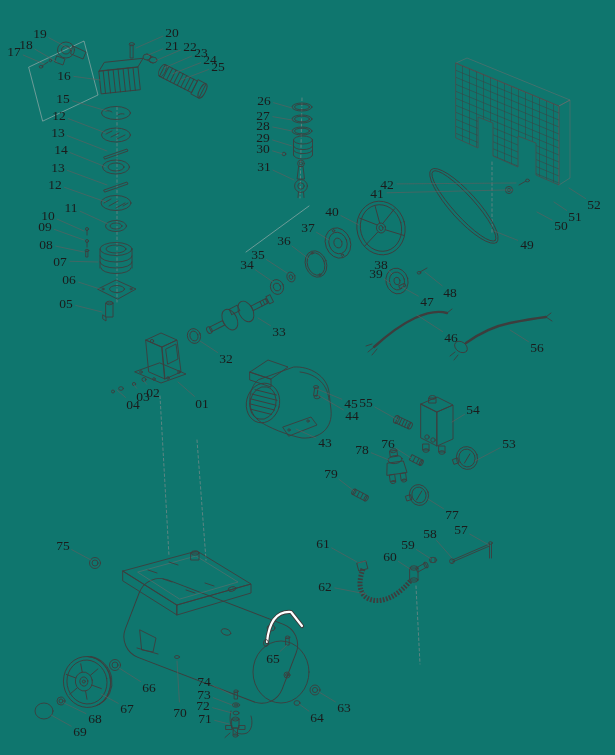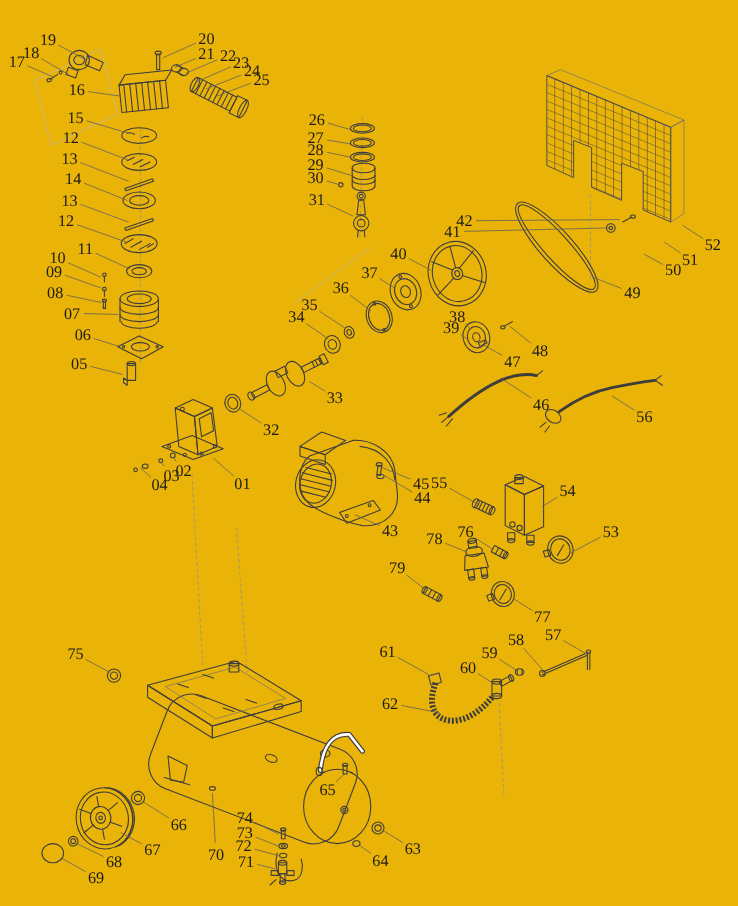--- a/index.html
+++ b/index.html
@@ -1,16 +1,16 @@
 <!DOCTYPE html>
 <html><head>
 <meta charset="utf-8">
 <style>
   html,body{margin:0;padding:0;background:#fff;}
-  .stage{position:relative;width:615px;height:755px;background:#eab308;overflow:hidden;text-align:center;}
+  .stage{position:relative;width:615px;height:755px;background:#0f766e;overflow:hidden;text-align:center;}
   #diagram{position:absolute;left:0;top:0;}
   #diagram *{fill:none;stroke:#3d3d3d;stroke-width:0.9;stroke-linejoin:round;stroke-linecap:round;}
   #diagram .plabel{font:13.5px "Liberation Serif", serif;fill:#1b1b1b;stroke:none;text-anchor:middle;}
   #diagram .leader{stroke:#5f5f5f;stroke-width:0.65;}
   #diagram .faint{stroke:#b9b9b9;stroke-width:0.55;}
   #diagram .dash{stroke:#8f8f8f;stroke-width:0.6;stroke-dasharray:2.6 2.6;}
   #diagram .grid-fill{fill:url(#gridpat);stroke:#4a4a4a;stroke-width:0.8;}
   #diagram .g2{stroke:#6d6d6d;stroke-width:0.55;}
   #diagram .cable{stroke-width:2.4;}
   #diagram .hose{stroke-width:5;stroke-dasharray:1.7 1.5;stroke-linecap:butt;}

